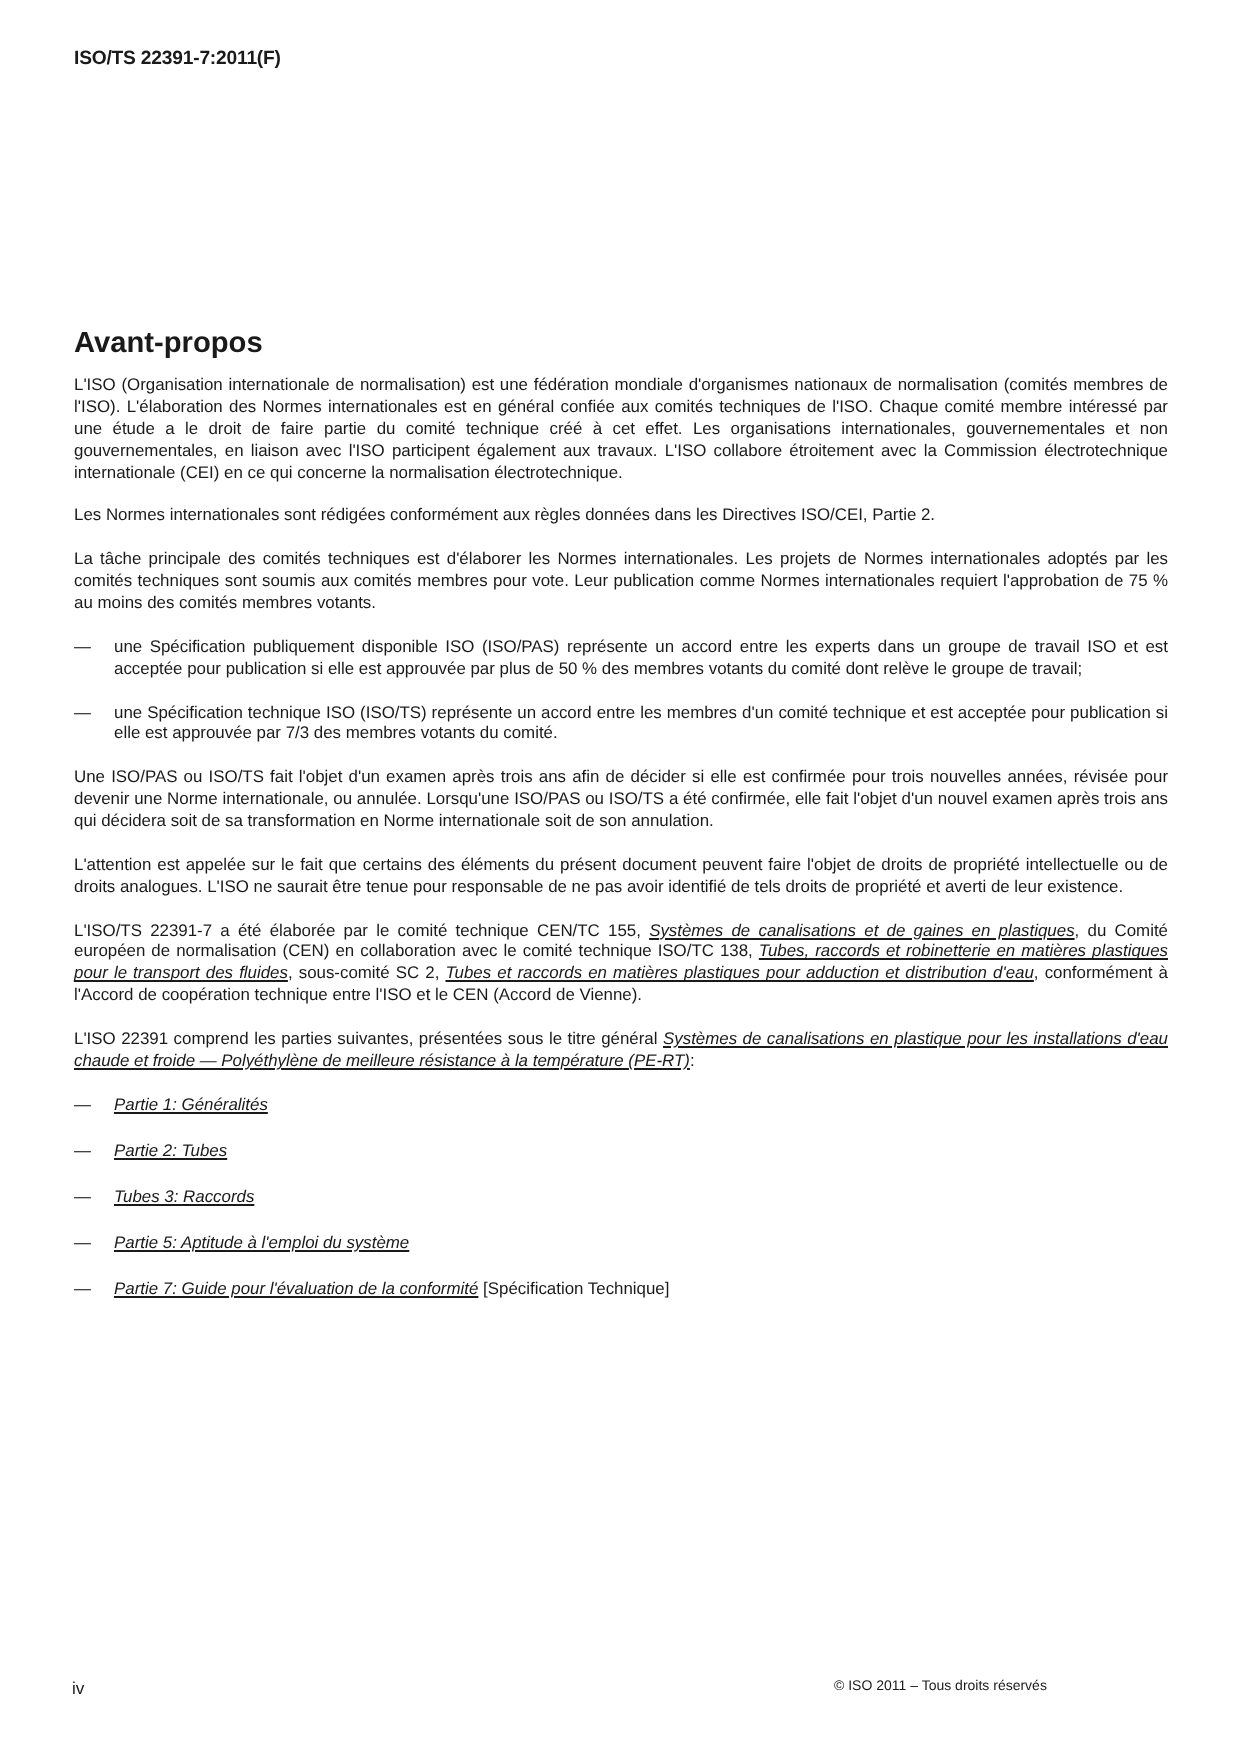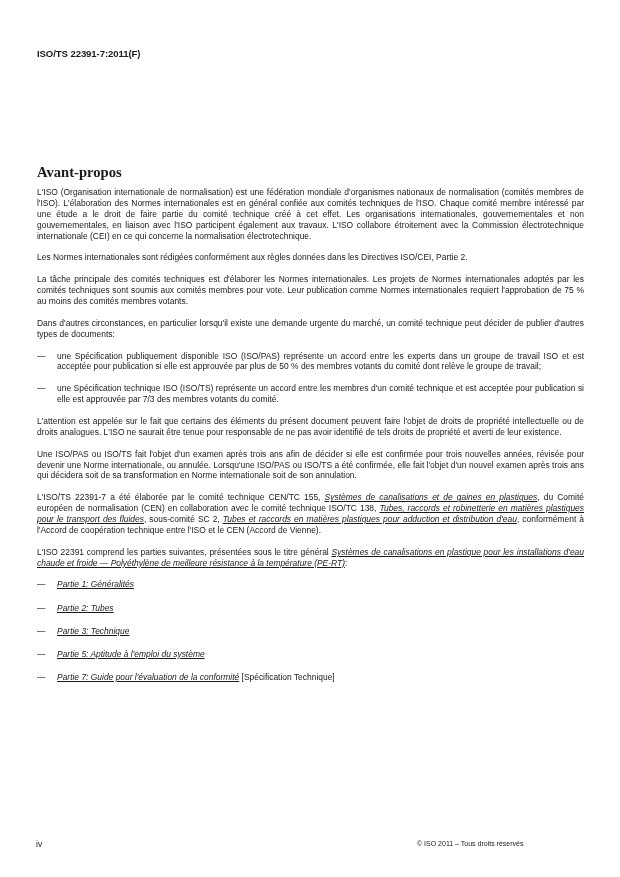--- a/index.html
+++ b/index.html
@@ -1,26 +1,26 @@
 <!DOCTYPE html>
 <html><head>
 <meta charset="utf-8">
 <style>
   html, body { margin: 0; padding: 0; background: #ffffff; }
   body {
     width: 620px; height: 877px; position: relative; overflow: hidden;
     font-family: "Liberation Sans", sans-serif; color: #1a1a1a;
   }
   .doc-id {
-    position: absolute; left: 37px; top: 48px;
+    position: absolute; left: 37px; top: 24px;
     font-size: 9.6px; font-weight: bold; letter-spacing: -0.1px;
   }
   .title {
     position: absolute; left: 37px; top: 164px;
-    font-size: 14.6px; font-weight: bold; margin: 0; font-family: Liberation Serif, serif;
+    font-size: 14.6px; font-weight: bold; margin: 0;
   }
   .body {
     position: absolute; left: 37px; top: 187px; width: 547px;
     font-size: 8.45px; line-height: 10.9px;
   }
   .body p { margin: 0 0 10.9px 0; text-align: justify; }
   .body p.last-left { text-align-last: left; }
   .dash-item { display: flex; margin: 0 0 10.9px 0; }
   .dash-item .dash { width: 20px; flex: 0 0 20px; }
   .dash-item .txt { flex: 1; text-align: justify; }
@@ -37,50 +37,49 @@
 <body>
 
 <div class="doc-id">ISO/TS 22391-7:2011(F)</div>
 
 <h1 class="title">Avant-propos</h1>
 
 <div class="body">
   <p>L'ISO (Organisation internationale de normalisation) est une fédération mondiale d'organismes nationaux de normalisation (comités membres de l'ISO). L'élaboration des Normes internationales est en général confiée aux comités techniques de l'ISO. Chaque comité membre intéressé par une étude a le droit de faire partie du comité technique créé à cet effet. Les organisations internationales, gouvernementales et non gouvernementales, en liaison avec l'ISO participent également aux travaux. L'ISO collabore étroitement avec la Commission électrotechnique internationale (CEI) en ce qui concerne la normalisation électrotechnique.</p>
   <p class="last-left">Les Normes internationales sont rédigées conformément aux règles données dans les Directives ISO/CEI, Partie 2.</p>
   <p>La tâche principale des comités techniques est d'élaborer les Normes internationales. Les projets de Normes internationales adoptés par les comités techniques sont soumis aux comités membres pour vote. Leur publication comme Normes internationales requiert l'approbation de 75 % au moins des comités membres votants.</p>
-  <p>Dans d'autres circonstances, en particulier lorsqu'il existe une demande urgente du marché, un comité technique peut décider de publier d'autres types de documents:</p>
 
   <div class="dash-item">
     <span class="dash">—</span>
     <span class="txt">une Spécification publiquement disponible ISO (ISO/PAS) représente un accord entre les experts dans un groupe de travail ISO et est acceptée pour publication si elle est approuvée par plus de 50 % des membres votants du comité dont relève le groupe de travail;</span>
   </div>
   <div class="dash-item">
     <span class="dash">—</span>
     <span class="txt">une Spécification technique ISO (ISO/TS) représente un accord entre les membres d'un comité technique et est acceptée pour publication si elle est approuvée par 7/3 des membres votants du comité.</span>
   </div>
 
+  <p>Une ISO/PAS ou ISO/TS fait l'objet d'un examen après trois ans afin de décider si elle est confirmée pour trois nouvelles années, révisée pour devenir une Norme internationale, ou annulée. Lorsqu'une ISO/PAS ou ISO/TS a été confirmée, elle fait l'objet d'un nouvel examen après trois ans qui décidera soit de sa transformation en Norme internationale soit de son annulation.</p>
   <p>L'attention est appelée sur le fait que certains des éléments du présent document peuvent faire l'objet de droits de propriété intellectuelle ou de droits analogues. L'ISO ne saurait être tenue pour responsable de ne pas avoir identifié de tels droits de propriété et averti de leur existence.</p>
-  <p>Une ISO/PAS ou ISO/TS fait l'objet d'un examen après trois ans afin de décider si elle est confirmée pour trois nouvelles années, révisée pour devenir une Norme internationale, ou annulée. Lorsqu'une ISO/PAS ou ISO/TS a été confirmée, elle fait l'objet d'un nouvel examen après trois ans qui décidera soit de sa transformation en Norme internationale soit de son annulation.</p>
 
   <p><span>L'ISO/TS 22391-7 a été élaborée par le comité technique CEN/TC 155, </span><em>Systèmes de canalisations et de gaines en plastiques</em><span>, du Comité européen de normalisation (CEN) en collaboration avec le comité technique ISO/TC 138, </span><em>Tubes, raccords et robinetterie en matières plastiques pour le transport des fluides</em><span>, sous-comité SC 2, </span><em>Tubes et raccords en matières plastiques pour adduction et distribution d'eau</em><span>, conformément à l'Accord de coopération technique entre l'ISO et le CEN (Accord de Vienne).</span></p>
 
   <p class="last-left"><span>L'ISO 22391 comprend les parties suivantes, présentées sous le titre général </span><em>Systèmes de canalisations en plastique pour les installations d'eau chaude et froide — Polyéthylène de meilleure résistance à la température (PE-RT)</em><span>:</span></p>
 
   <div class="parts">
     <div class="dash-item">
       <span class="dash">—</span>
       <span class="txt"><em>Partie 1: Généralités</em></span>
     </div>
     <div class="dash-item">
       <span class="dash">—</span>
       <span class="txt"><em>Partie 2: Tubes</em></span>
     </div>
     <div class="dash-item">
       <span class="dash">—</span>
-      <span class="txt"><em>Partie 3: Technique</em></span>
+      <span class="txt"><em>Tubes 3: Raccords</em></span>
     </div>
     <div class="dash-item">
       <span class="dash">—</span>
       <span class="txt"><em>Partie 5: Aptitude à l'emploi du système</em></span>
     </div>
     <div class="dash-item">
       <span class="dash">—</span>
       <span class="txt"><em>Partie 7: Guide pour l'évaluation de la conformité</em><span> [Spécification Technique]</span></span>
     </div>
   </div>

